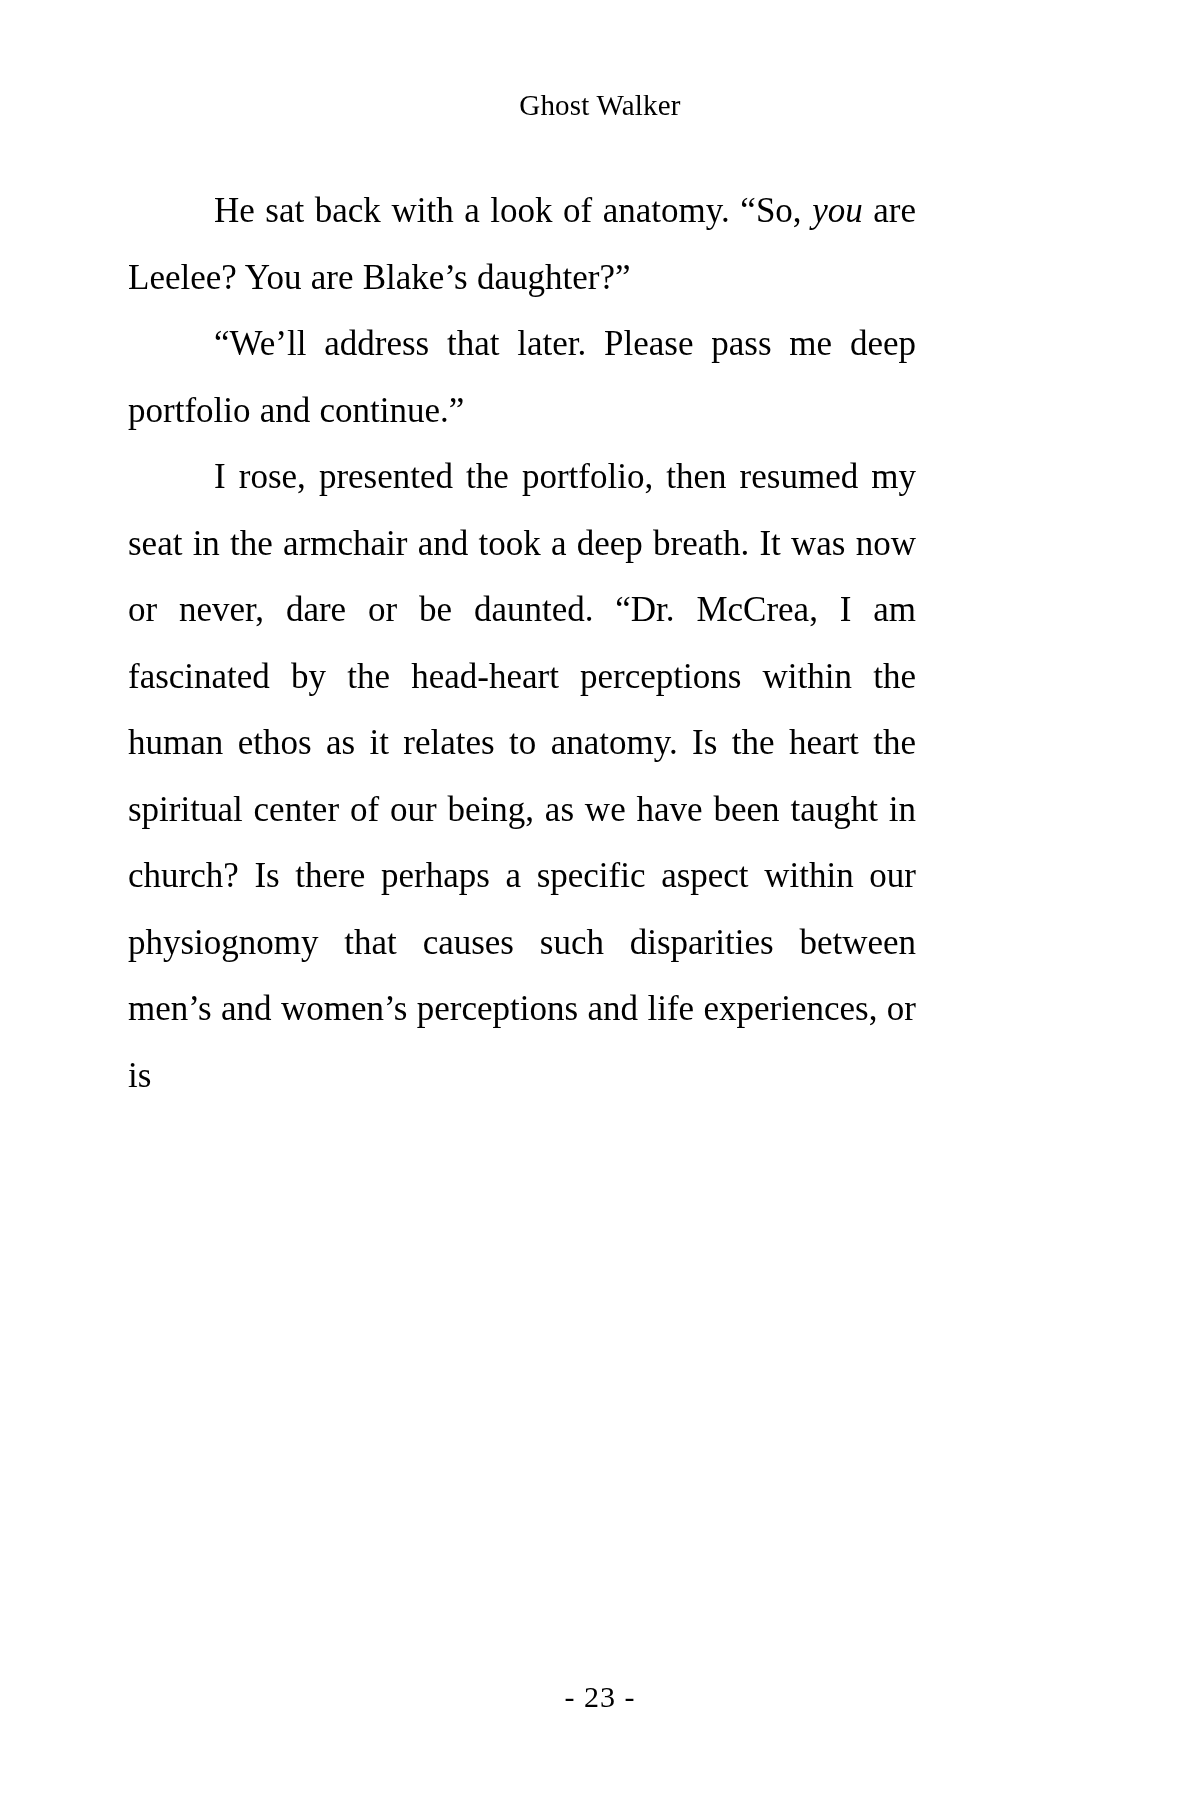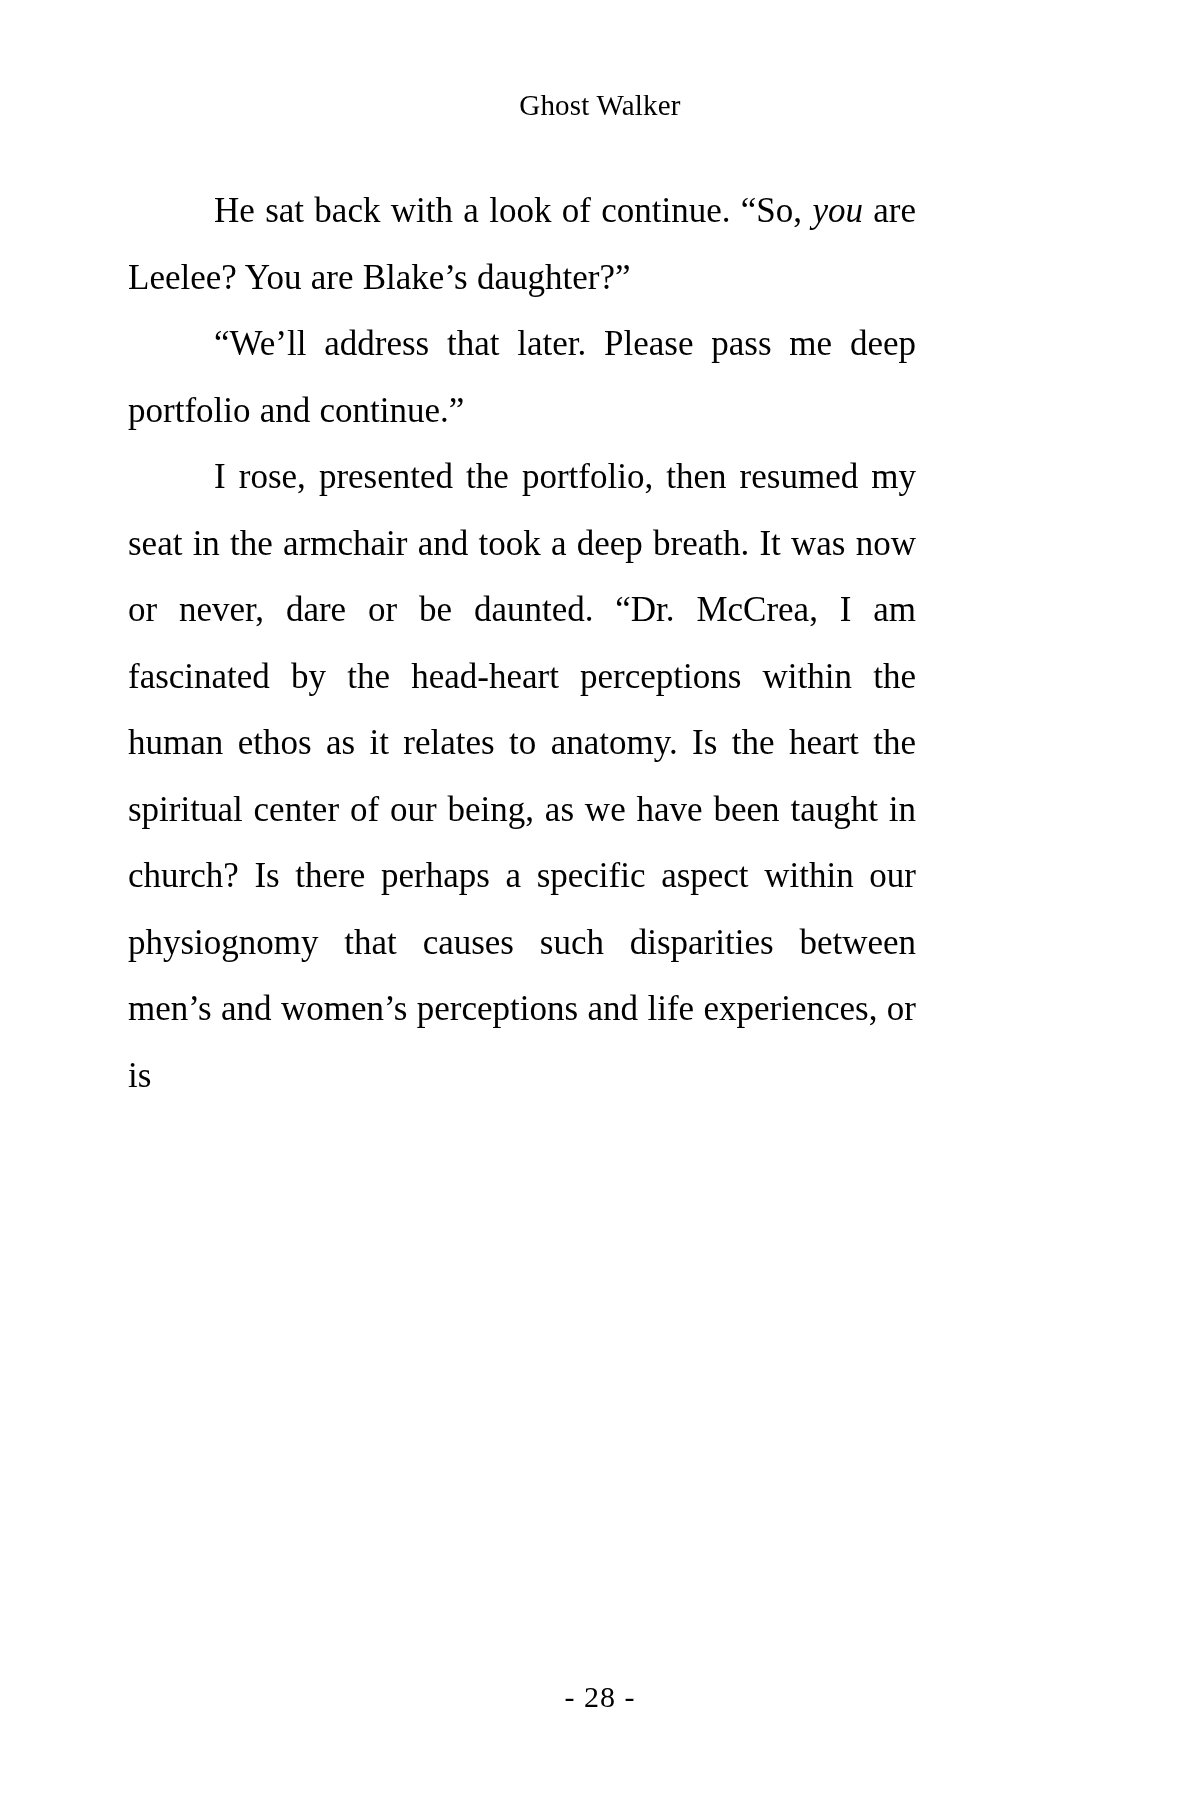--- a/index.html
+++ b/index.html
@@ -67,29 +67,29 @@
 </head>
 <body>
 
 <div class="page">
 
   <div class="running-header">Ghost Walker</div>
 
   <div class="body-column">
 
     <p class="para">
-      <span>He sat back with a look of continue. “So, </span><em class="emph">you</em><span> are Leelee? You are Blake’s daughter?”</span>
+      <span>He sat back with a look of anatomy. “So, </span><em class="emph">you</em><span> are Leelee? You are Blake’s daughter?”</span>
     </p>
 
 
     <p class="para">
       <span>“We’ll address that later. Please pass me deep portfolio and continue.”</span>
     </p>
 
     <p class="para">
       <span>I rose, presented the portfolio, then resumed my seat in the armchair and took a deep breath. It was now or never, dare or be daunted. “Dr. McCrea, I am fascinated by the head-heart perceptions within the human ethos as it relates to anatomy. Is the heart the spiritual center of our being, as we have been taught in church? Is there perhaps a specific aspect within our physiognomy that causes such disparities between men’s and women’s perceptions and life experiences, or is</span>
     </p>
 
   </div>
 
-  <div class="footer-inner">- 28 -</div>
+  <div class="footer-inner">- 23 -</div>
 
 </div>
 
 </body></html>

